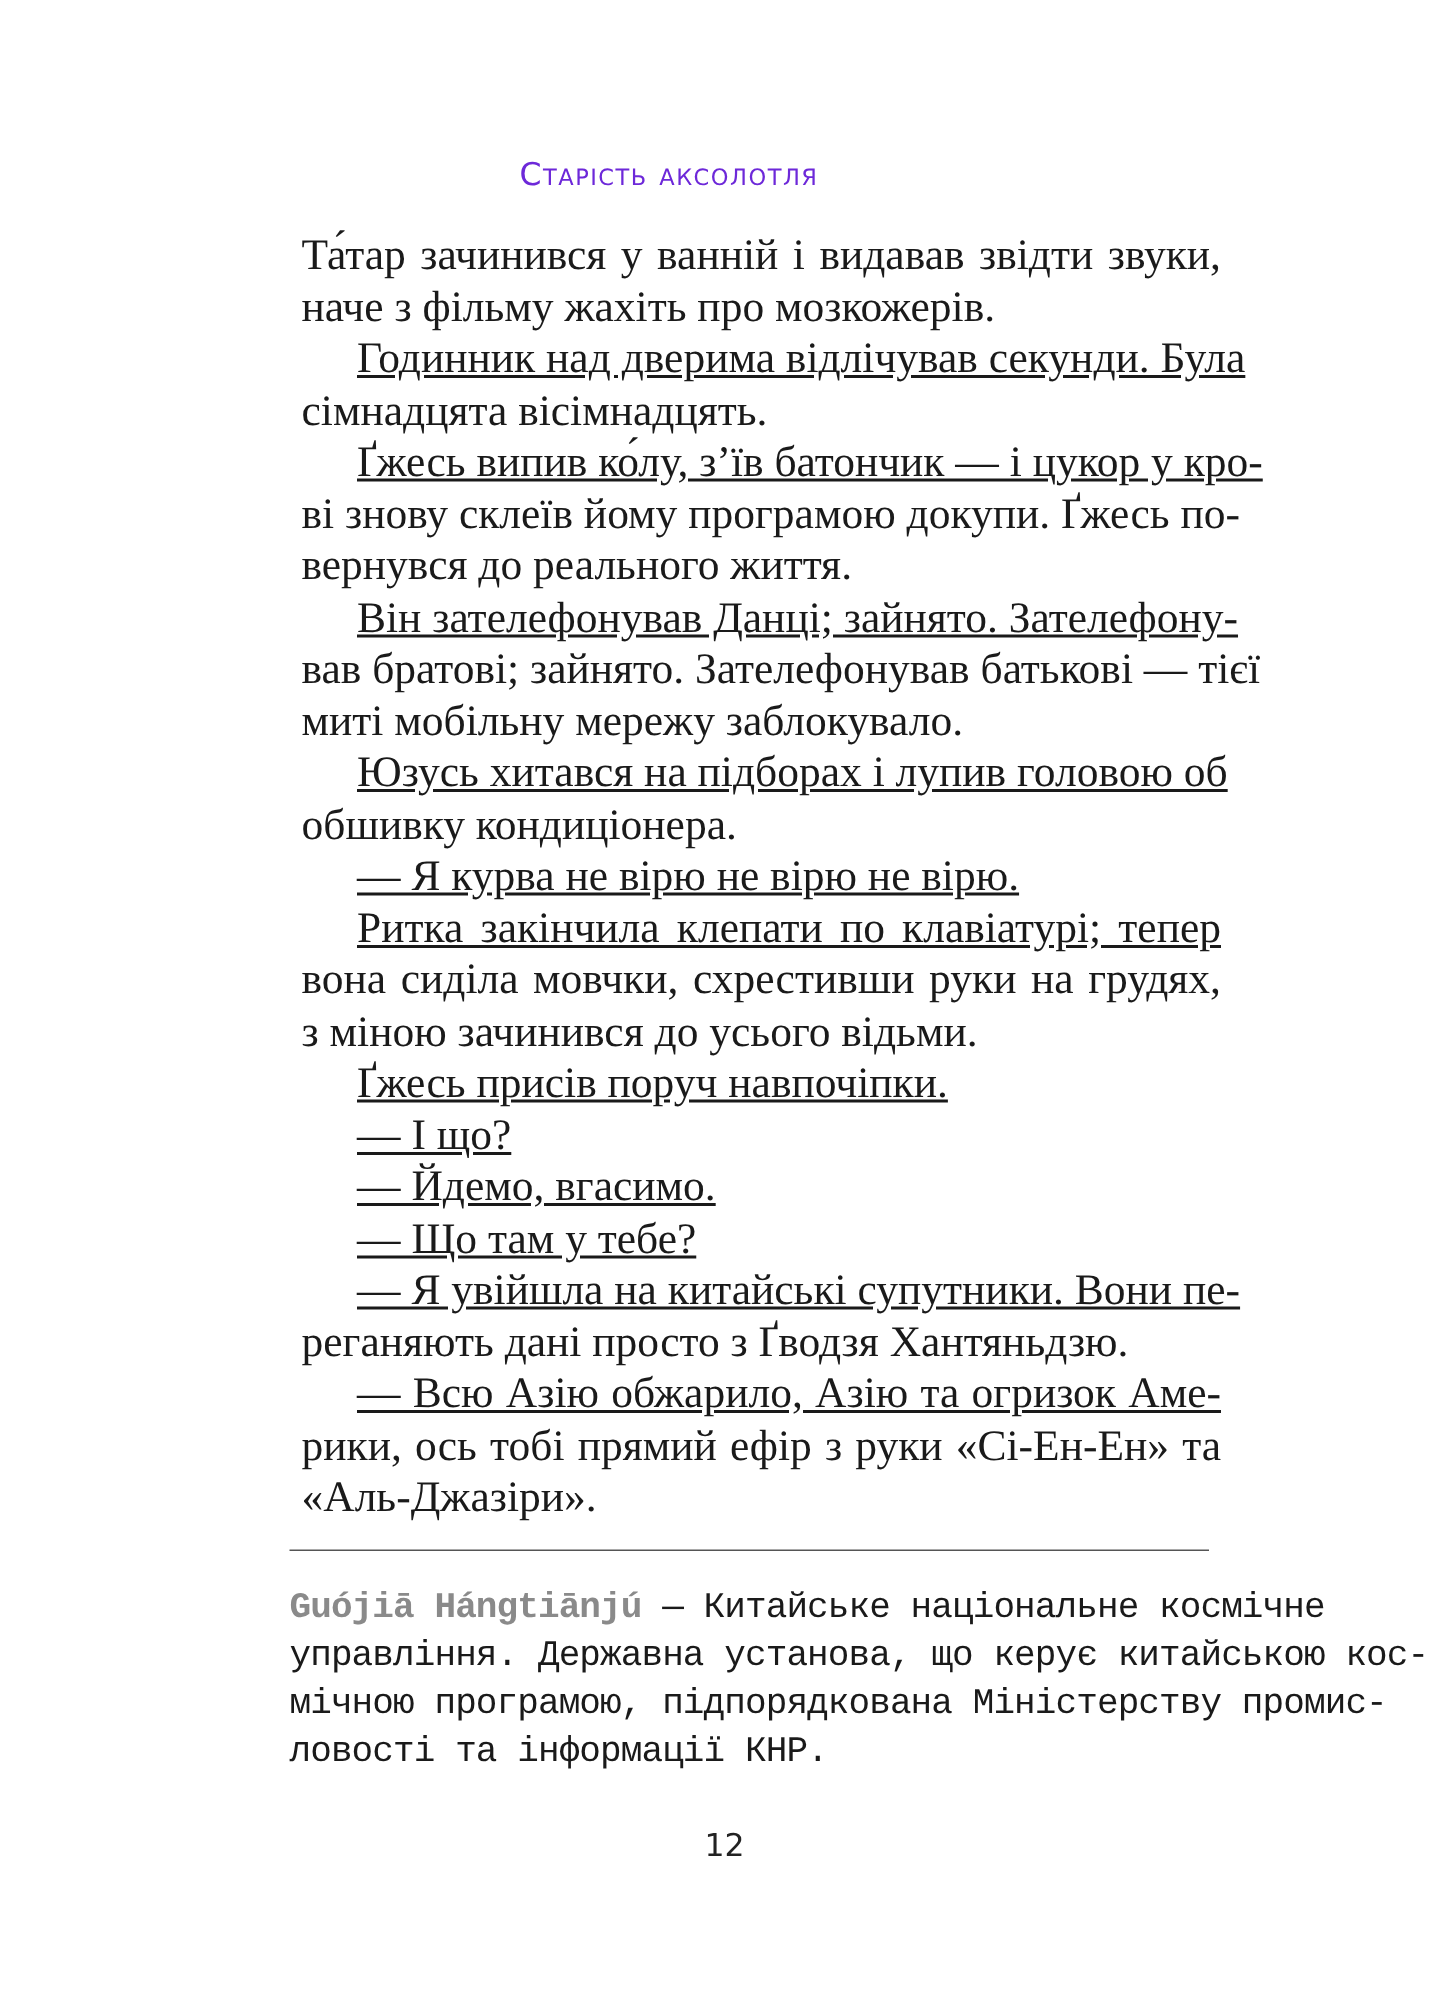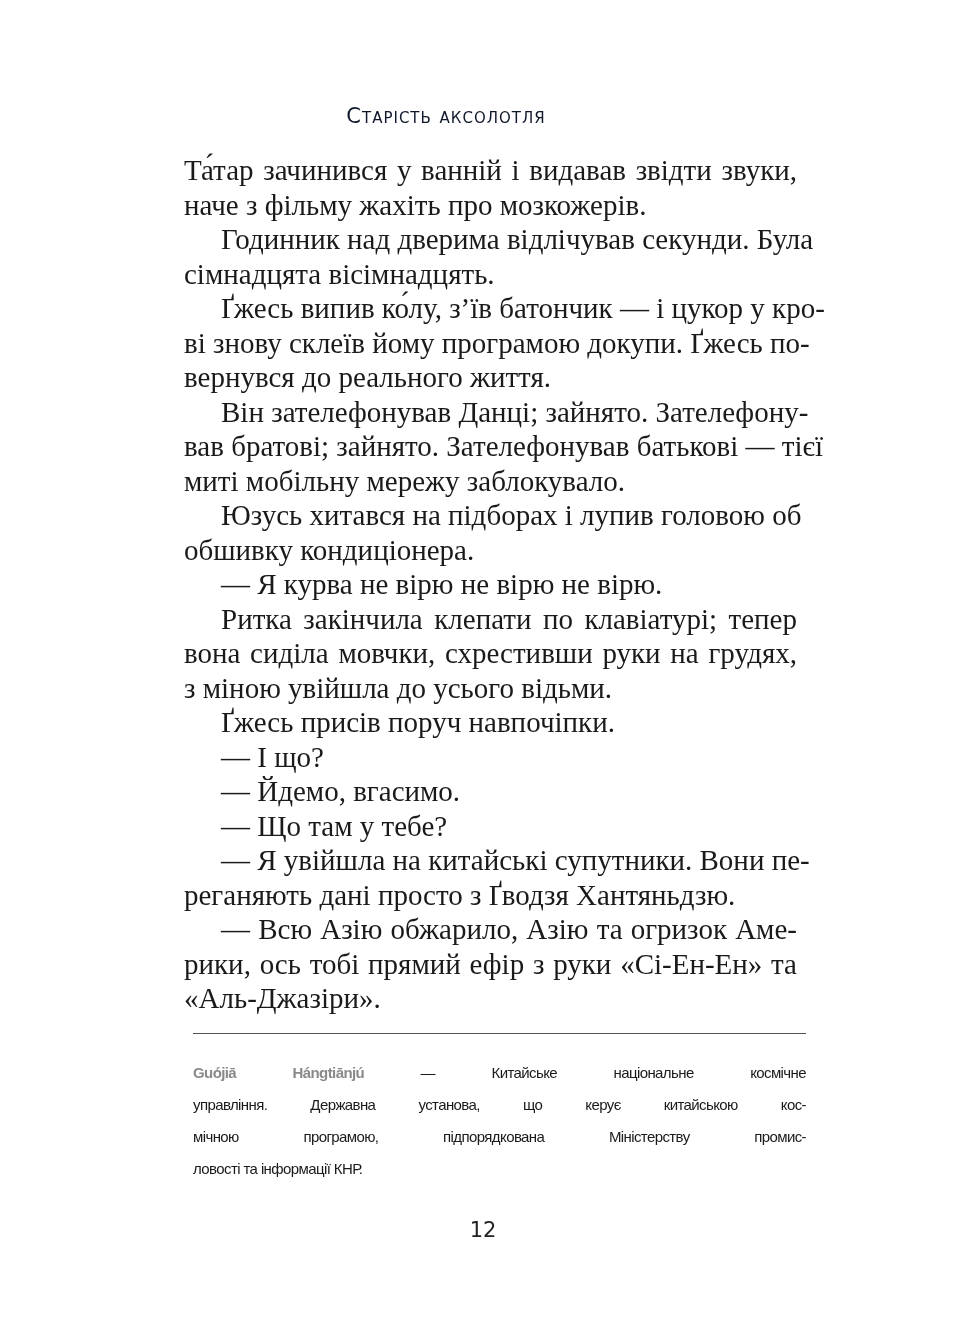--- a/index.html
+++ b/index.html
@@ -17,59 +17,60 @@
     .running-head {
       position: absolute;
       top: 104px;
       left: 0;
       width: 892px;
       text-align: center;
       font-family: "DejaVu Sans", sans-serif;
       font-size: 21px;
       letter-spacing: 1px;
       font-variant: small-caps;
-      color: #0f172a;
+      color: #6d28d9;
     }
     .body-text {
       position: absolute;
       top: 153px;
-      left: 184px;
+      left: 201px;
       width: 613px;
       font-family: "Liberation Serif", serif;
       font-size: 29px;
       line-height: 34.5px;
       color: #1a1a1a;
     }
     .line {
       display: block;
       text-align: justify;
       text-align-last: justify;
       white-space: nowrap;
     }
     .line.last {
       text-align-last: left;
     }
     .line.indent {
       padding-left: 37px;
+      text-decoration: underline;
     }
     .rule {
       position: absolute;
       top: 1033px;
       left: 193px;
       width: 613px;
       height: 0;
       border-top: 1.5px solid #555;
     }
     .footnote {
       position: absolute;
       top: 1057px;
       left: 193px;
       width: 613px;
-      font-family: Liberation Sans, sans-serif;
-      font-size: 15px;
+      font-family: Liberation Mono, monospace;
+      font-size: 24px;
       line-height: 32px;
       color: #1a1a1a;
     }
     .footnote .line {
       letter-spacing: -0.6px;
     }
     .fn-term {
       color: #8a8a8a;
       font-weight: bold;
     }
@@ -98,21 +99,21 @@
   <span class="line">ві знову склеїв йому програмою докупи. Ґжесь по-</span>
   <span class="line last">вернувся до реального життя.</span>
   <span class="line indent">Він зателефонував Данці; зайнято. Зателефону-</span>
   <span class="line">вав братові; зайнято. Зателефонував батькові — тієї</span>
   <span class="line last">миті мобільну мережу заблокувало.</span>
   <span class="line indent">Юзусь хитався на підборах і лупив головою об</span>
   <span class="line last">обшивку кондиціонера.</span>
   <span class="line indent last">— Я курва не вірю не вірю не вірю.</span>
   <span class="line indent">Ритка закінчила клепати по клавіатурі; тепер</span>
   <span class="line">вона сиділа мовчки, схрестивши руки на грудях,</span>
-  <span class="line last">з міною увійшла до усього відьми.</span>
+  <span class="line last">з міною зачинився до усього відьми.</span>
   <span class="line indent last">Ґжесь присів поруч навпочіпки.</span>
   <span class="line indent last">— І що?</span>
   <span class="line indent last">— Йдемо, вгасимо.</span>
   <span class="line indent last">— Що там у тебе?</span>
   <span class="line indent">— Я увійшла на китайські супутники. Вони пе-</span>
   <span class="line last">реганяють дані просто з Ґводзя Хантяньдзю.</span>
   <span class="line indent">— Всю Азію обжарило, Азію та огризок Аме-</span>
   <span class="line">рики, ось тобі прямий ефір з руки «Сі-Ен-Ен» та</span>
   <span class="line last">«Аль-Джазіри».</span>
 </div>

